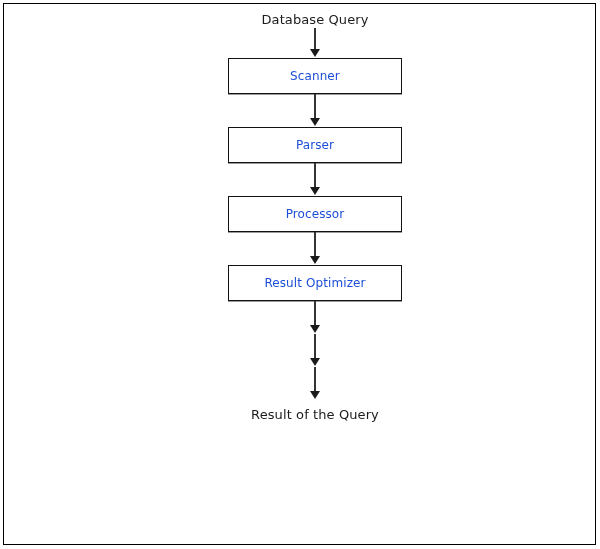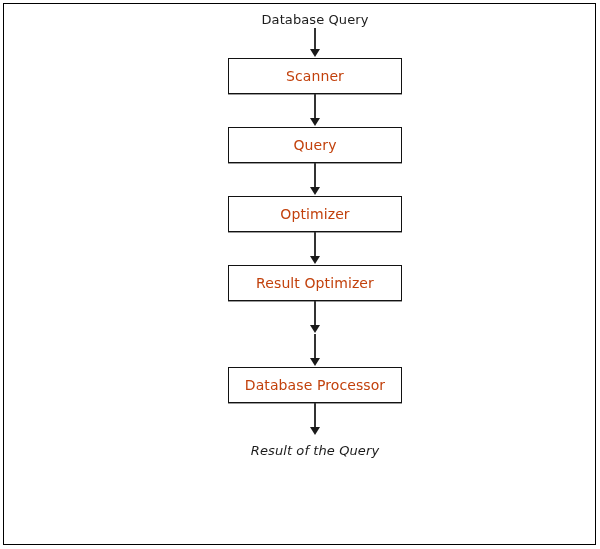--- a/index.html
+++ b/index.html
@@ -57,22 +57,22 @@
     height: 36px;
     box-sizing: border-box;
     border: 1.5px solid #121212;
     background: #ffffff;
     display: flex;
     align-items: center;
     justify-content: center;
     box-shadow: 0 1px 0 0 #9a9a9a;
   }
   .flow-box-label {
-    font-size: 14px;
-    color: #c2410c;
+    font-size: 12px;
+    color: #1d4ed8;
     line-height: 15px;
     white-space: nowrap;
     letter-spacing: 0.1px;
   }
   .connector {
     width: 12px;
     display: flex;
     flex-direction: column;
     align-items: center;
     justify-content: flex-start;
@@ -89,21 +89,21 @@
     border-top: 8px solid #1a1a1a;
     margin-top: -1px;
   }
   .conn-first { height: 30px; }
   .conn-first .stem { height: 22px; }
   .conn-mid { height: 33px; }
   .conn-mid .stem { height: 25px; }
   .conn-last { height: 33px; }
   .conn-last .stem { height: 25px; }
   .label-gap-top { margin-bottom: 0px; }
-  .label-gap-bottom { margin-top: 7px; font-style: italic; }
+  .label-gap-bottom { margin-top: 7px; }
 </style>
 </head>
 <body>
 
 <div id="page">
 
   <div id="page-border"></div>
 
   <div id="flow">
     <div class="flow-col">
@@ -118,30 +118,30 @@
       <div class="flow-box">
         <span class="flow-box-label">Scanner</span>
       </div>
 
       <div class="connector conn-mid">
         <div class="stem"></div>
         <div class="head"></div>
       </div>
 
       <div class="flow-box">
-        <span class="flow-box-label">Query</span>
+        <span class="flow-box-label">Parser</span>
       </div>
 
       <div class="connector conn-mid">
         <div class="stem"></div>
         <div class="head"></div>
       </div>
 
       <div class="flow-box">
-        <span class="flow-box-label">Optimizer</span>
+        <span class="flow-box-label">Processor</span>
       </div>
 
       <div class="connector conn-mid">
         <div class="stem"></div>
         <div class="head"></div>
       </div>
 
       <div class="flow-box">
         <span class="flow-box-label">Result Optimizer</span>
       </div>
@@ -150,23 +150,20 @@
         <div class="stem"></div>
         <div class="head"></div>
       </div>
 
 
       <div class="connector conn-mid">
         <div class="stem"></div>
         <div class="head"></div>
       </div>
 
-      <div class="flow-box">
-        <span class="flow-box-label">Database Processor</span>
-      </div>
 
       <div class="connector conn-last">
         <div class="stem"></div>
         <div class="head"></div>
       </div>
 
       <div class="endpoint-label label-gap-bottom">Result of the Query</div>
 
     </div>
   </div>

